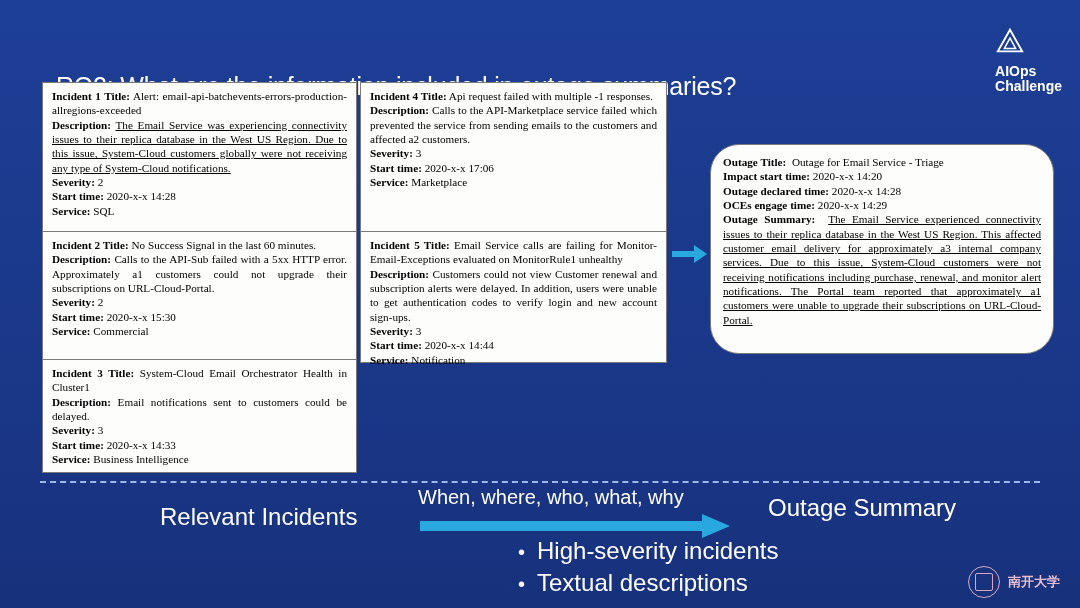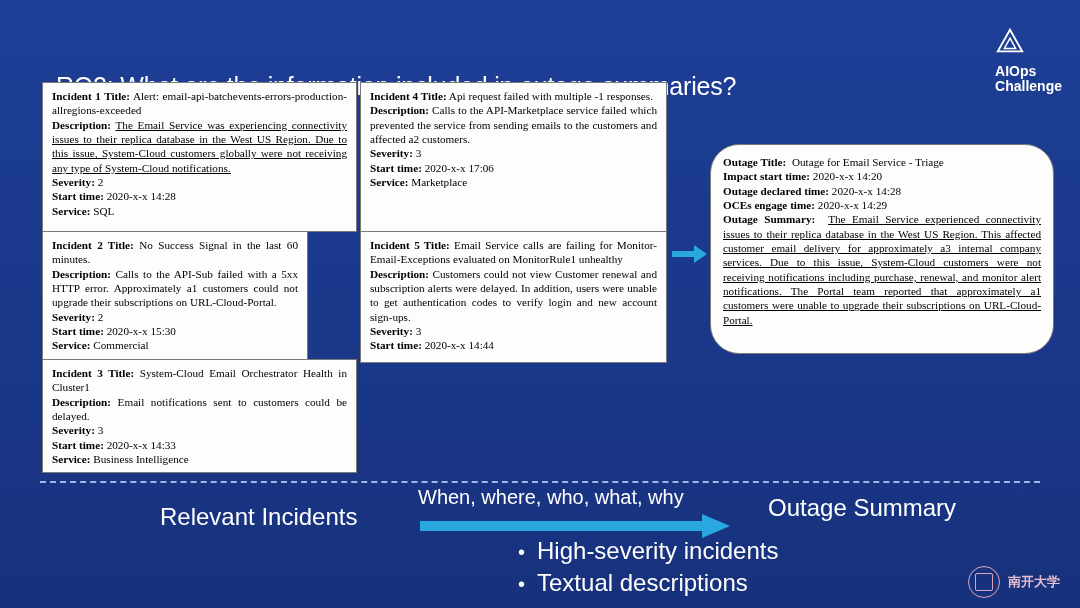--- a/index.html
+++ b/index.html
@@ -50,21 +50,21 @@
     font-size: 11.2px;
     line-height: 1.28;
     padding: 6px 9px 8px 9px;
     text-align: justify;
   }
   .card b { font-weight: bold; }
   .u { text-decoration: underline; }
   .card p { margin: 0; }
   
   #inc1 { left: 42px;  top: 82px;  width: 315px; height: 150px; }
-  #inc2 { left: 42px;  top: 231px; width: 266px; height: 129px; }
+  #inc2 { left: 42px;  top: 231px; width: 315px; height: 129px; }
   #inc3 { left: 42px;  top: 359px; width: 315px; height: 114px; }
   #inc4 { left: 360px; top: 82px;  width: 307px; height: 150px; }
   #inc5 { left: 360px; top: 231px; width: 307px; height: 132px; }
   #outage { left: 710px; top: 144px; width: 344px; height: 210px; padding: 10px 12px; border-radius: 29px; }
   
   .arrow-mid {
     position: absolute;
     left: 672px; top: 243px;
     width: 36px; height: 22px;
   }
@@ -206,20 +206,22 @@
 
   <div class="card" id="inc5">
     <p><b>Incident 5 Title:</b>
       <span>Email Service calls are failing for Monitor-Email-Exceptions evaluated on MonitorRule1 unhealthy</span></p>
     <p><b>Description:</b>
       <span>Customers could not view Customer renewal and subscription alerts were delayed. In addition, users were unable to get authentication codes to verify login and new account sign-ups.</span></p>
     <p><b>Severity:</b>
       <span>3</span></p>
     <p><b>Start time:</b>
       <span>2020-x-x 14:44</span></p>
+    <p><b>Service:</b>
+      <span>Notification</span></p>
   </div>
 
   <svg class="arrow-mid" viewBox="0 0 36 22">
     <path d="M0 8 H22 V2 L35 11 L22 20 V14 H0 Z" fill="#29a8e0"></path>
   </svg>
 
   <div class="card" id="outage">
     <p><b>Outage Title:</b>
       &nbsp;<span>Outage for Email Service - Triage</span></p>
     <p><b>Impact start time:</b>

